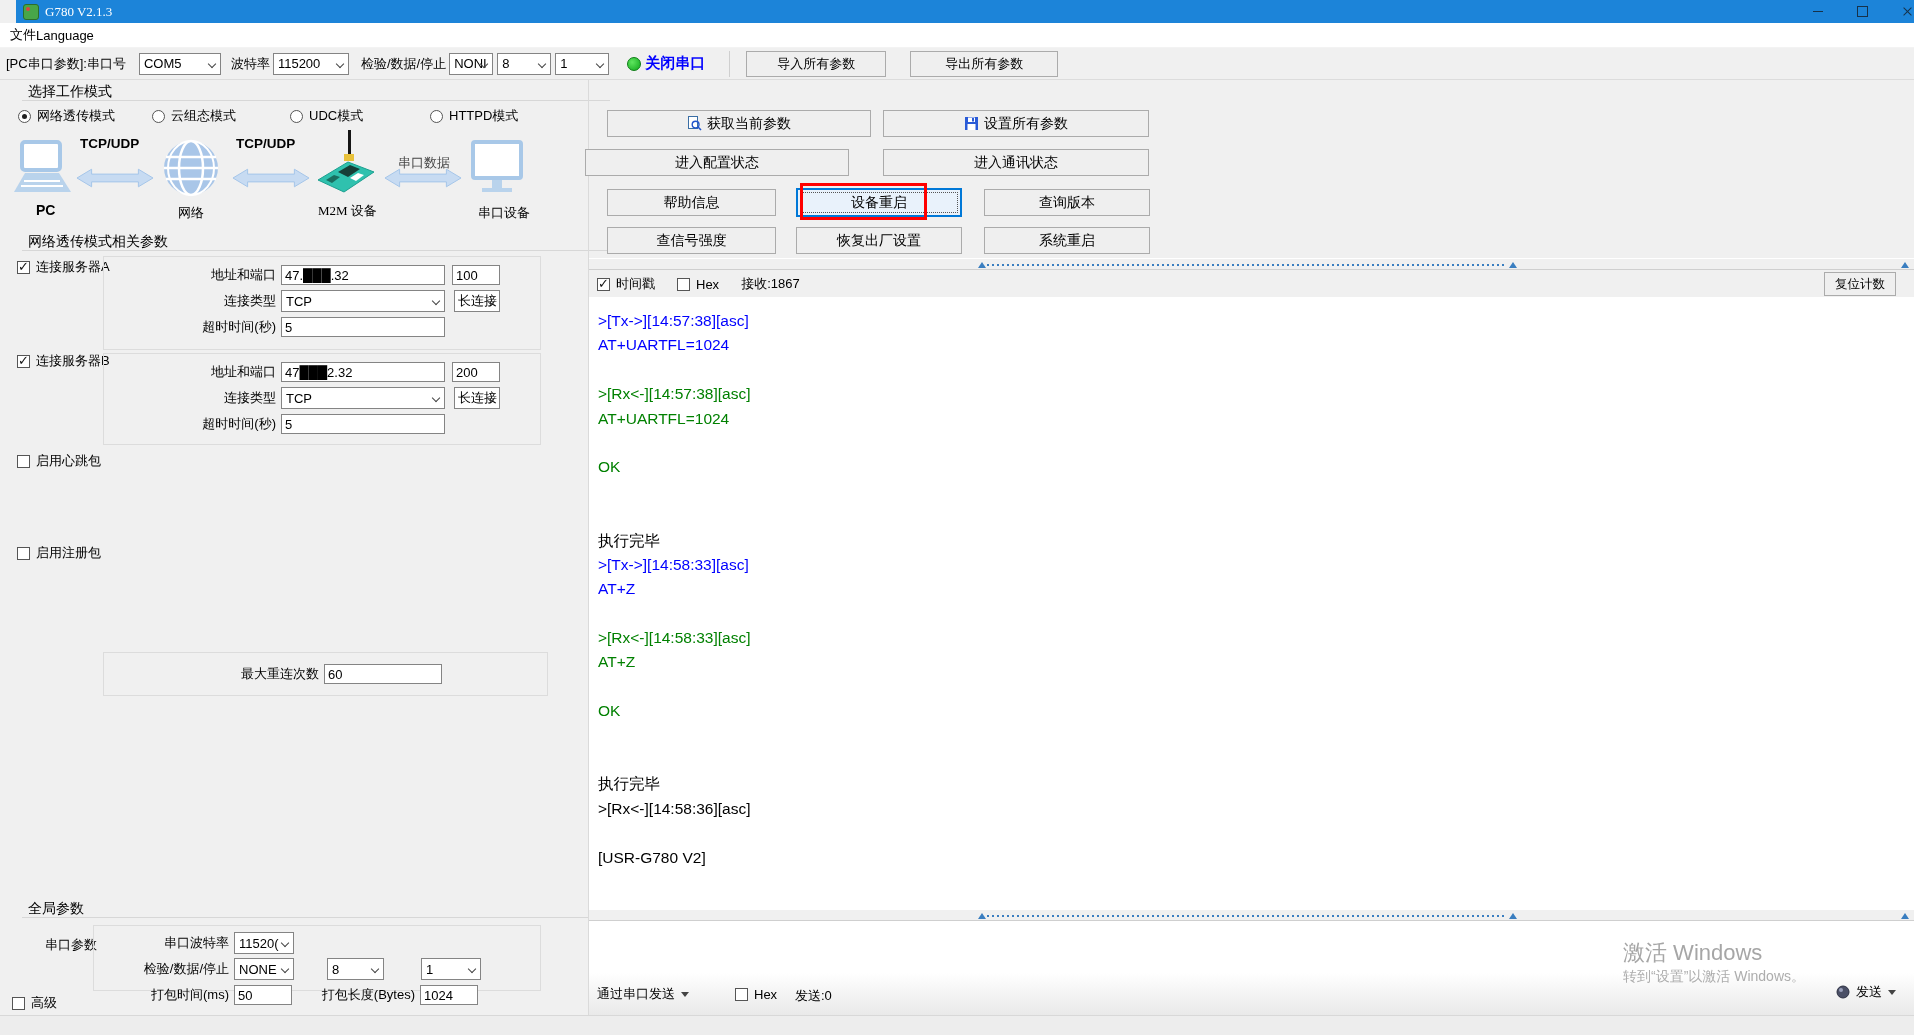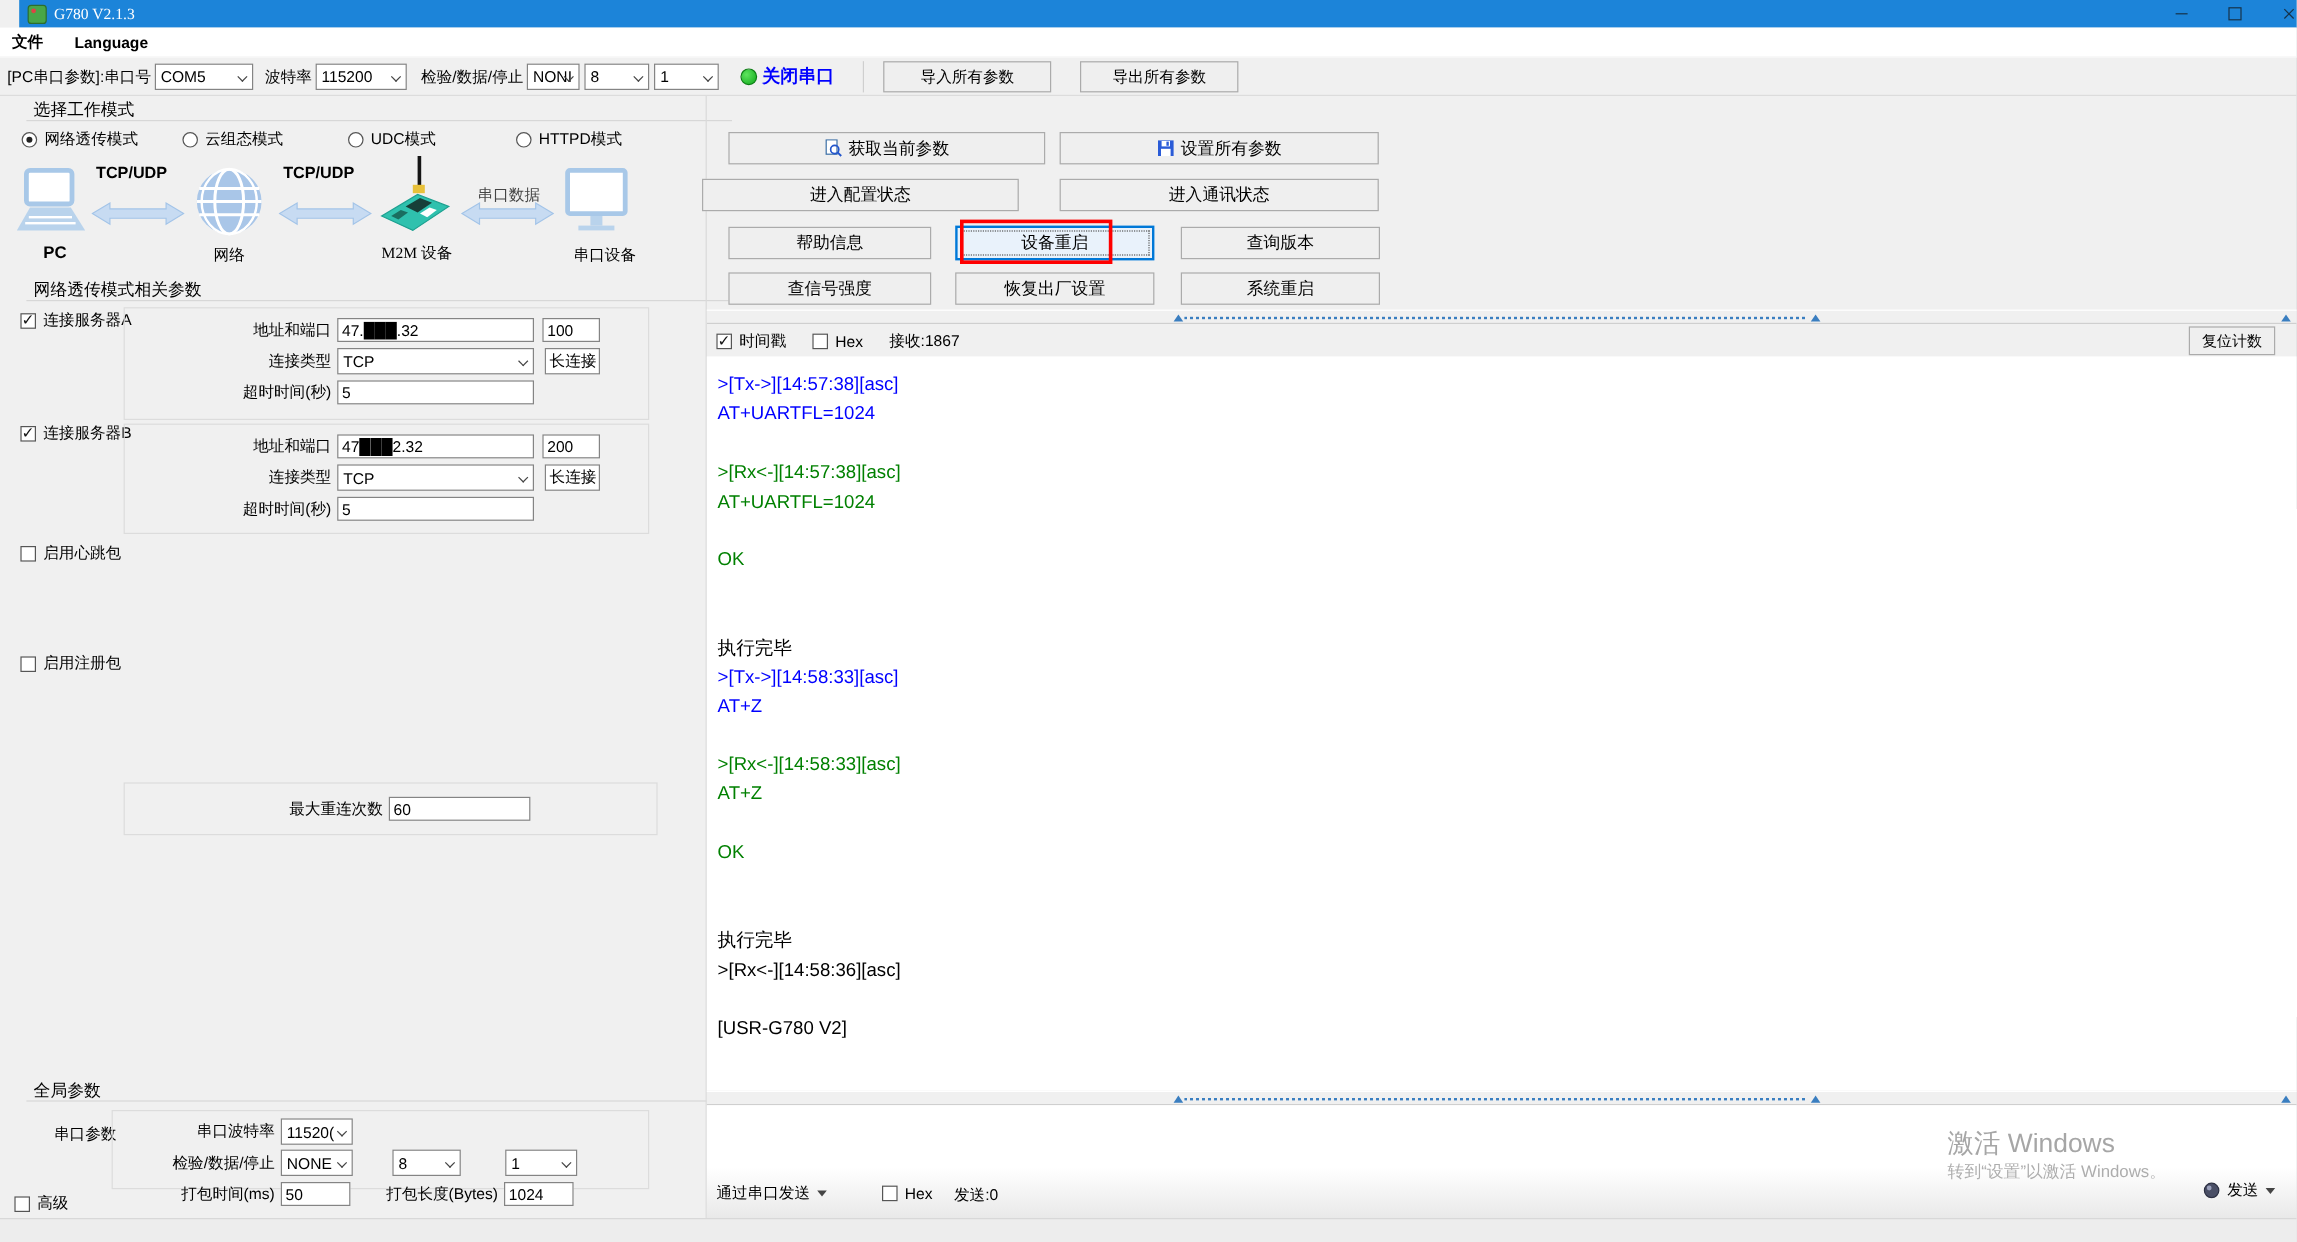--- a/index.html
+++ b/index.html
@@ -13,21 +13,21 @@
   .title-text{font-size:13px;}
   .tb-btns{margin-left:auto;display:flex;height:100%;}
   .tb-btn{width:45px;height:100%;display:flex;align-items:center;justify-content:center;}
   .gl-min{width:10px;height:1px;background:#16324a;}
   .gl-max{width:9px;height:9px;border:1px solid #16324a;}
   .gl-close{position:relative;width:11px;height:11px;}
   .gl-close i{position:absolute;left:0;top:5px;width:11px;height:1px;background:#16324a;display:block;}
   .gl-close i:first-child{transform:rotate(45deg);}
   .gl-close i:last-child{transform:rotate(-45deg);}
   
-  .menubar{position:absolute;top:23px;left:0;width:100%;height:25px;background:#fff;display:flex;align-items:center;gap:26px;padding-left:10px;box-sizing:border-box;border-bottom:1px solid #f3f3f3;font-weight:bold;}
+  .menubar{position:absolute;top:23px;left:0;width:100%;height:25px;background:#fff;display:flex;align-items:center;padding-left:10px;box-sizing:border-box;border-bottom:1px solid #f3f3f3;}
   .toolbar{position:absolute;top:48px;left:0;width:100%;height:32px;display:flex;align-items:center;border-bottom:1px solid #dcdcdc;box-sizing:border-box;}
   .combo{position:relative;height:22px;border:1px solid #848484;background:#fff;display:flex;align-items:center;padding:0 15px 0 4px;box-sizing:border-box;overflow:hidden;white-space:nowrap;}
   .combo .chev{position:absolute;right:5px;top:7px;width:5px;height:5px;border-right:1px solid #444;border-bottom:1px solid #444;transform:rotate(45deg);}
   .input{height:20px;border:1px solid #848484;background:#fff;font:13px "Liberation Sans","DejaVu Sans",sans-serif;padding:0 3px;box-sizing:border-box;}
   .led{width:12px;height:12px;border-radius:50%;background:radial-gradient(circle at 35% 35%,#5ee55e,#11a81c);border:1px solid #0b7d13;}
   .blue-link{color:#0000ff;font-weight:bold;font-size:15px;}
   .vsep{width:1px;height:26px;background:#cfcfcf;}
   .btn{background:#efefef;border:1px solid #ababab;display:flex;align-items:center;justify-content:center;box-sizing:border-box;font-size:13px;}
   
   .sec{position:absolute;box-sizing:border-box;border-bottom:1px solid #d7d7d7;padding:2px 0 0 6px;font-size:14px;height:20px;margin-left:22px;}
@@ -91,21 +91,21 @@
     </div>
   </div>
 
   <div class="menubar">
     <span>文件</span>
     <span>Language</span>
   </div>
 
   <div class="toolbar">
     <span style="margin-left:6px">[PC串口参数]:串口号</span>
-    <div class="combo" style="width:82px;margin-left:3px">
+    <div class="combo" style="width:82px;margin-left:13px">
         <span>COM5</span>
         <span class="chev"></span>
       </div>
     <span style="margin-left:10px">波特率</span>
     <div class="combo" style="width:76px;margin-left:3px">
         <span>115200</span>
         <span class="chev"></span>
       </div>
     <span style="margin-left:12px">检验/数据/停止</span>
     <div class="combo" style="width:44px;margin-left:3px;padding-right:12px">
@@ -117,21 +117,21 @@
         <span class="chev"></span>
       </div>
     <div class="combo" style="width:54px;margin-left:4px">
         <span>1</span>
         <span class="chev"></span>
       </div>
     <span class="led" style="margin-left:18px"></span>
     <span class="blue-link" style="margin-left:4px">关闭串口</span>
     <span class="vsep" style="margin-left:24px"></span>
     <div class="btn" style="width:140px;height:26px;margin-left:16px">导入所有参数</div>
-    <div class="btn" style="width:132px;height:26px;margin-left:24px">导出所有参数</div>
+    <div class="btn" style="width:148px;height:26px;margin-left:24px">导出所有参数</div>
   </div>
 
   <div class="sec" style="left:0;top:81px;width:588px">选择工作模式</div>
 
   <div class="cbrow" style="left:18px;top:107px">
     <span class="radio on"></span>
       <span>网络透传模式</span>
   </div>
   <div class="cbrow" style="left:152px;top:107px">
     <span class="radio"></span>

